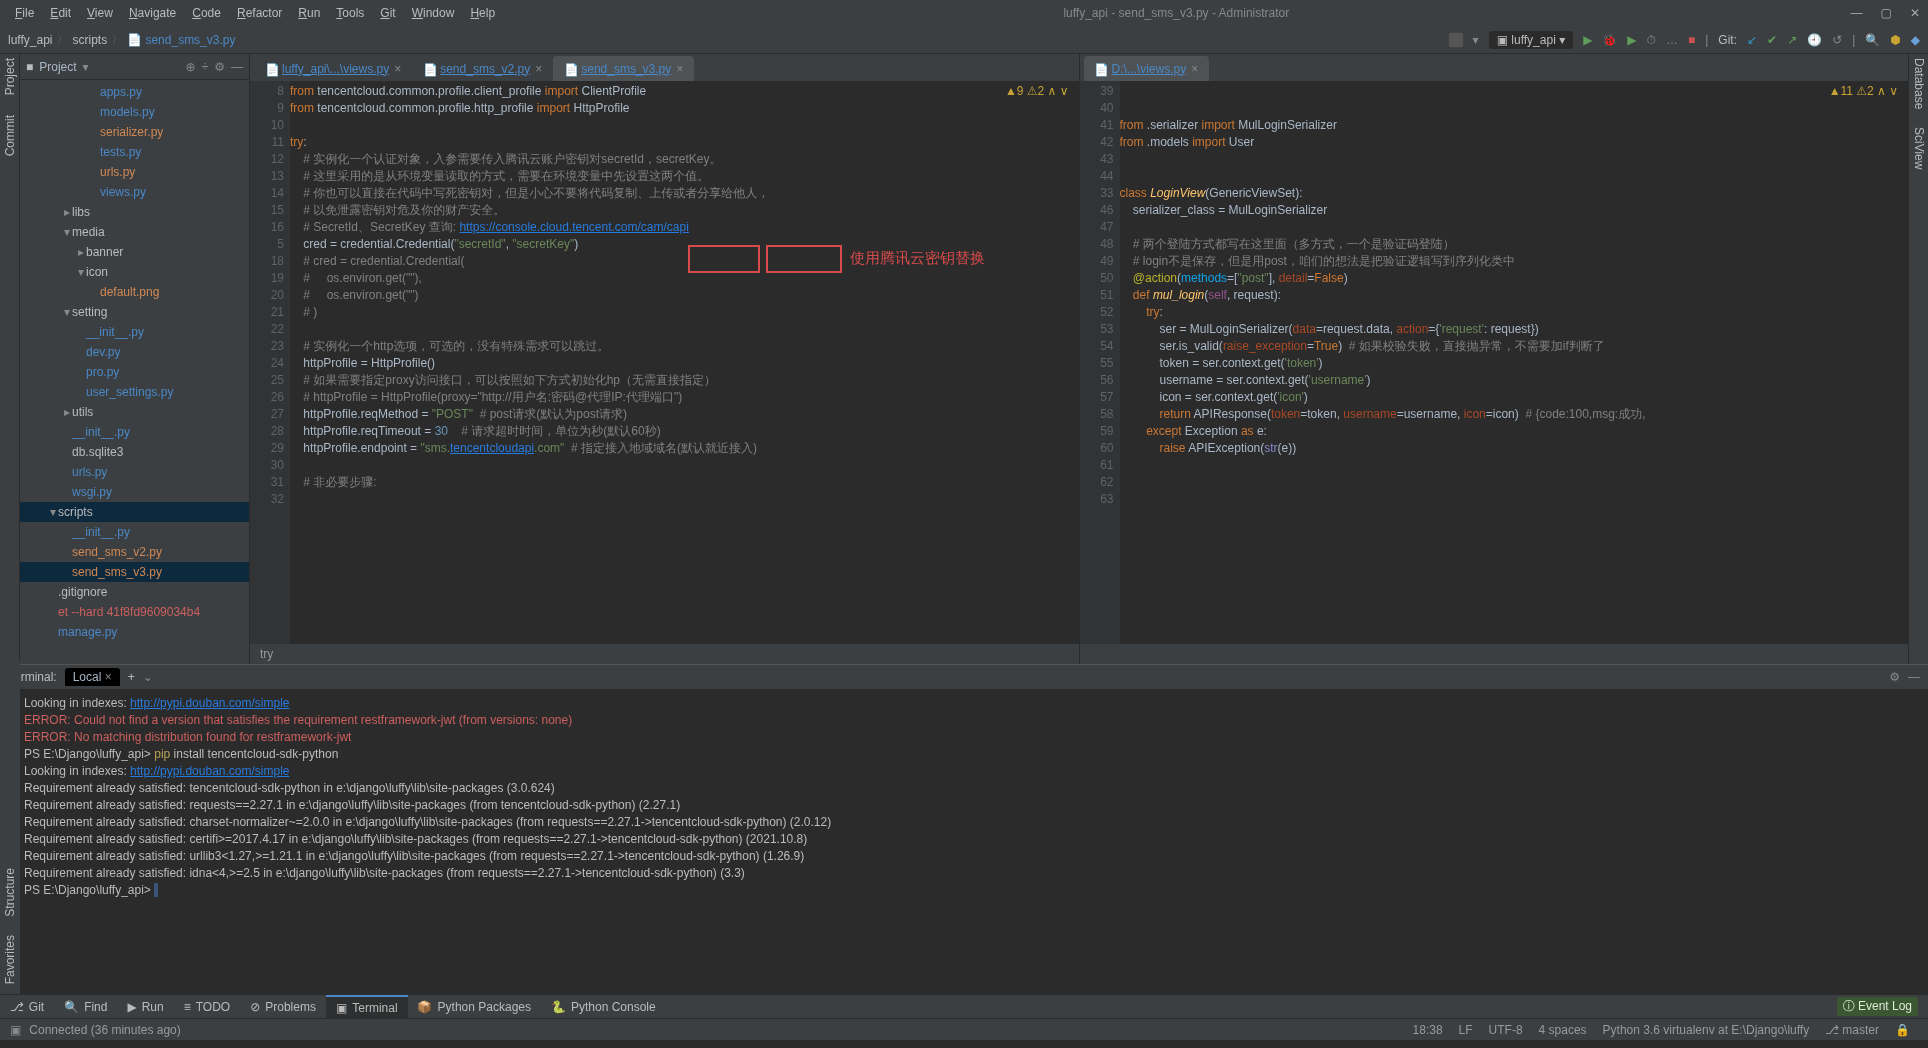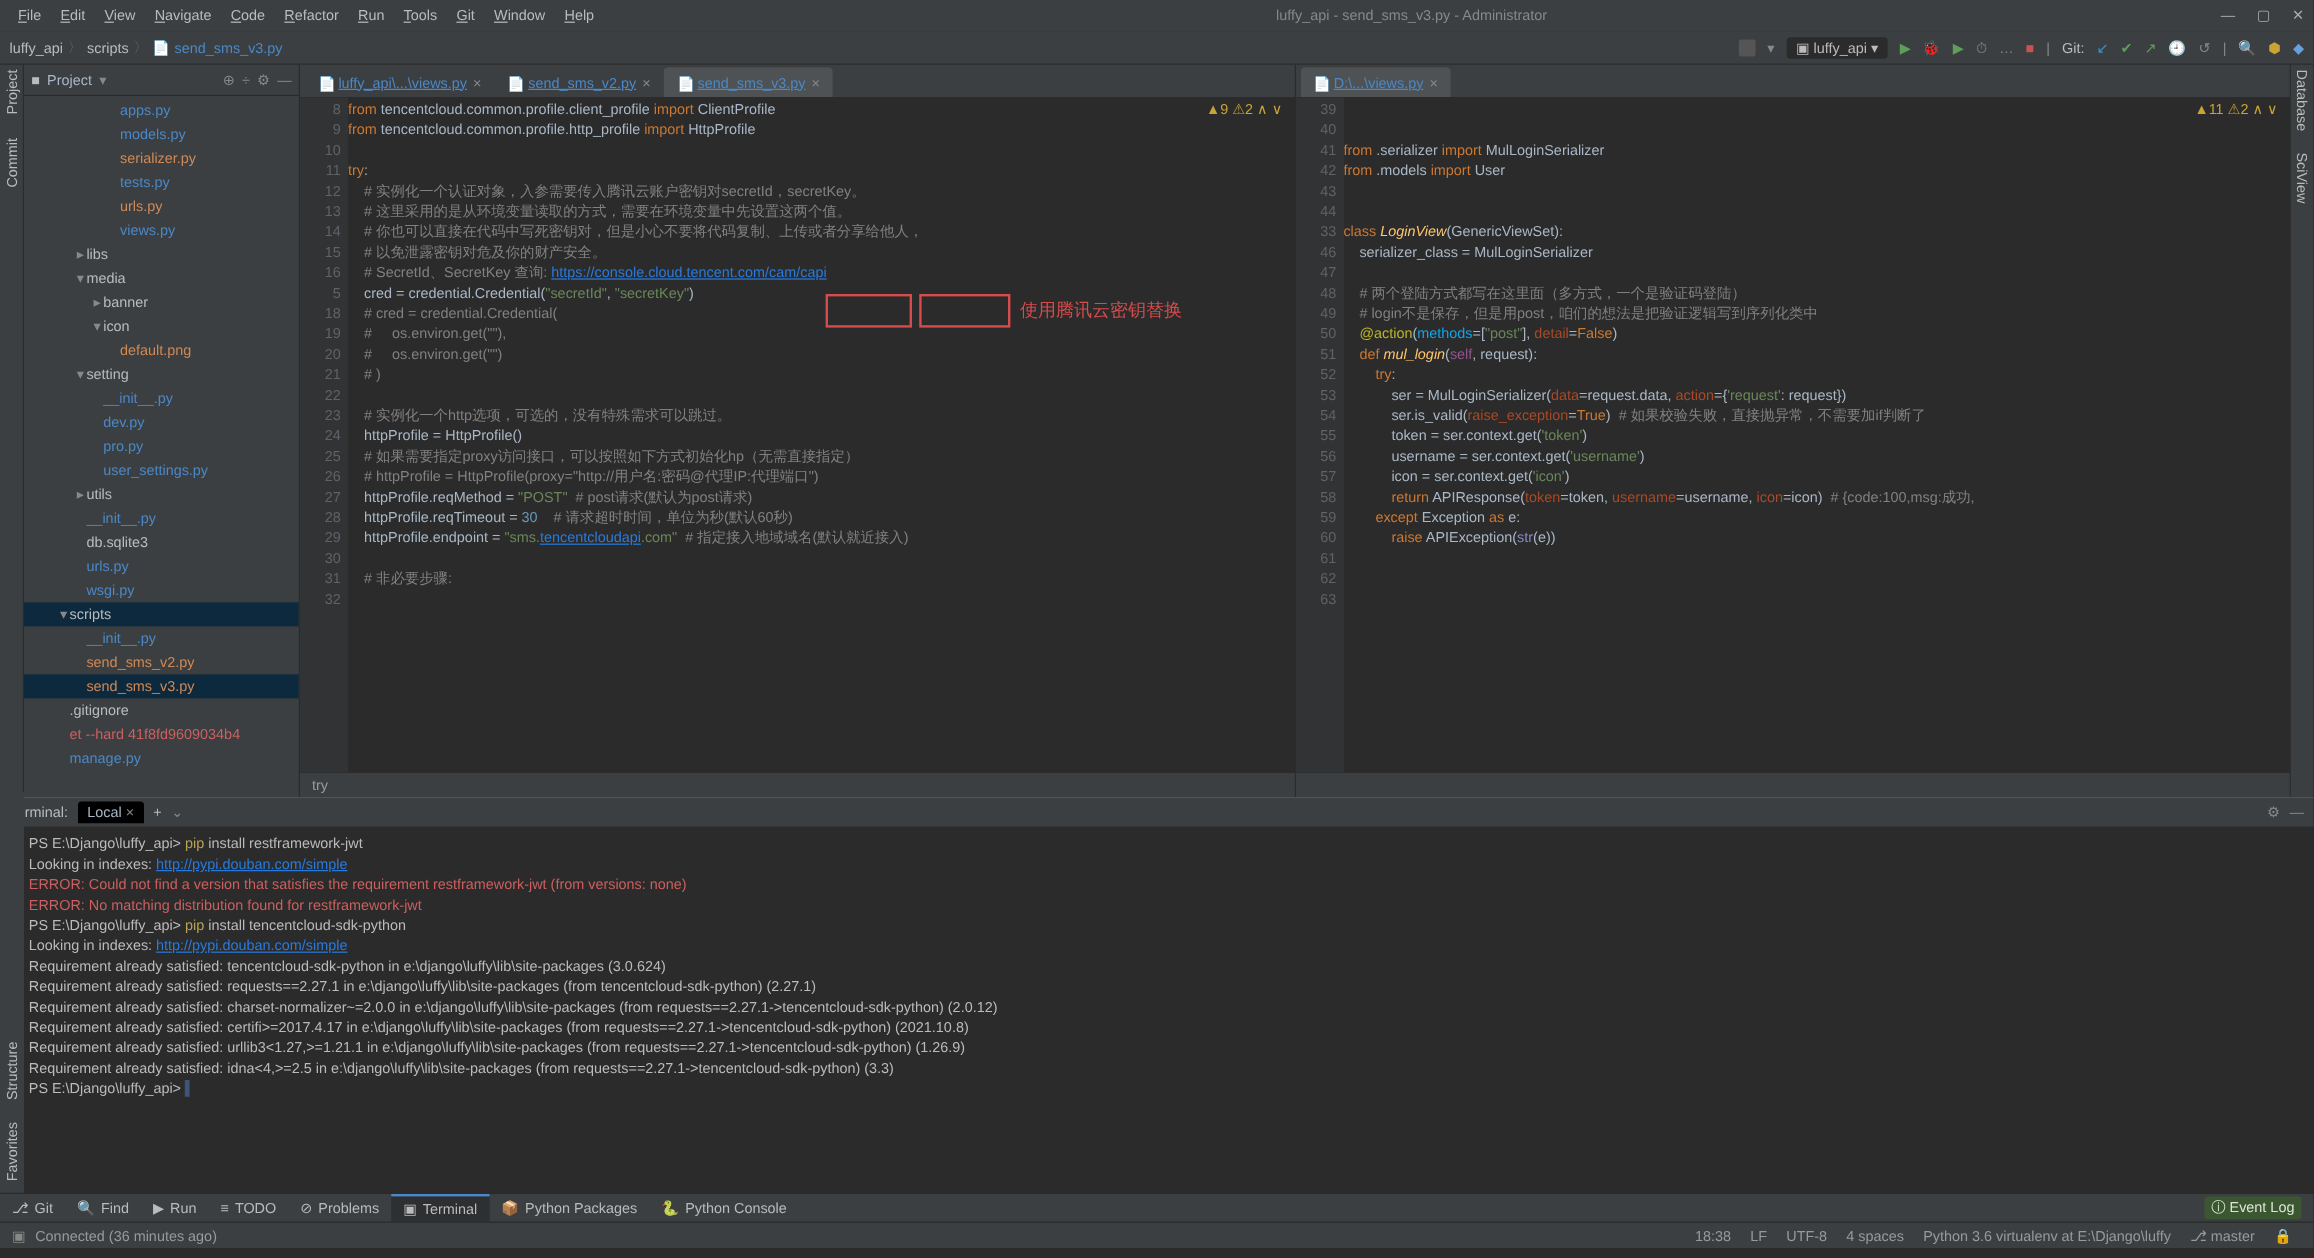--- a/index.html
+++ b/index.html
@@ -434,21 +434,20 @@
     <span style="color:#888">⌄</span>
     <span style="flex:1"></span>
     <span style="color:#888">⚙</span>
     <span style="color:#888">—</span>
   </div>
   <div class="termbody">
     <div class="termside">
       <div style="color:#888;text-align:center;margin-top:260px">★</div>
     </div>
     <div class="termout" id="termout">
-        <div>PS E:\Django\luffy_api&gt; <span class="yel">pip </span>install restframework-jwt</div>
         <div>Looking in indexes: <span class="lnk">http://pypi.douban.com/simple</span></div>
         <div class="err">ERROR: Could not find a version that satisfies the requirement restframework-jwt (from versions: none)</div>
         <div class="err">ERROR: No matching distribution found for restframework-jwt</div>
         <div>PS E:\Django\luffy_api&gt; <span class="yel">pip </span>install tencentcloud-sdk-python</div>
         <div>Looking in indexes: <span class="lnk">http://pypi.douban.com/simple</span></div>
         <div>Requirement already satisfied: tencentcloud-sdk-python in e:\django\luffy\lib\site-packages (3.0.624)</div>
         <div>Requirement already satisfied: requests==2.27.1 in e:\django\luffy\lib\site-packages (from tencentcloud-sdk-python) (2.27.1)</div>
         <div>Requirement already satisfied: charset-normalizer~=2.0.0 in e:\django\luffy\lib\site-packages (from requests==2.27.1-&gt;tencentcloud-sdk-python) (2.0.12)</div>
         <div>Requirement already satisfied: certifi&gt;=2017.4.17 in e:\django\luffy\lib\site-packages (from requests==2.27.1-&gt;tencentcloud-sdk-python) (2021.10.8)</div>
         <div>Requirement already satisfied: urllib3&lt;1.27,&gt;=1.21.1 in e:\django\luffy\lib\site-packages (from requests==2.27.1-&gt;tencentcloud-sdk-python) (1.26.9)</div>

